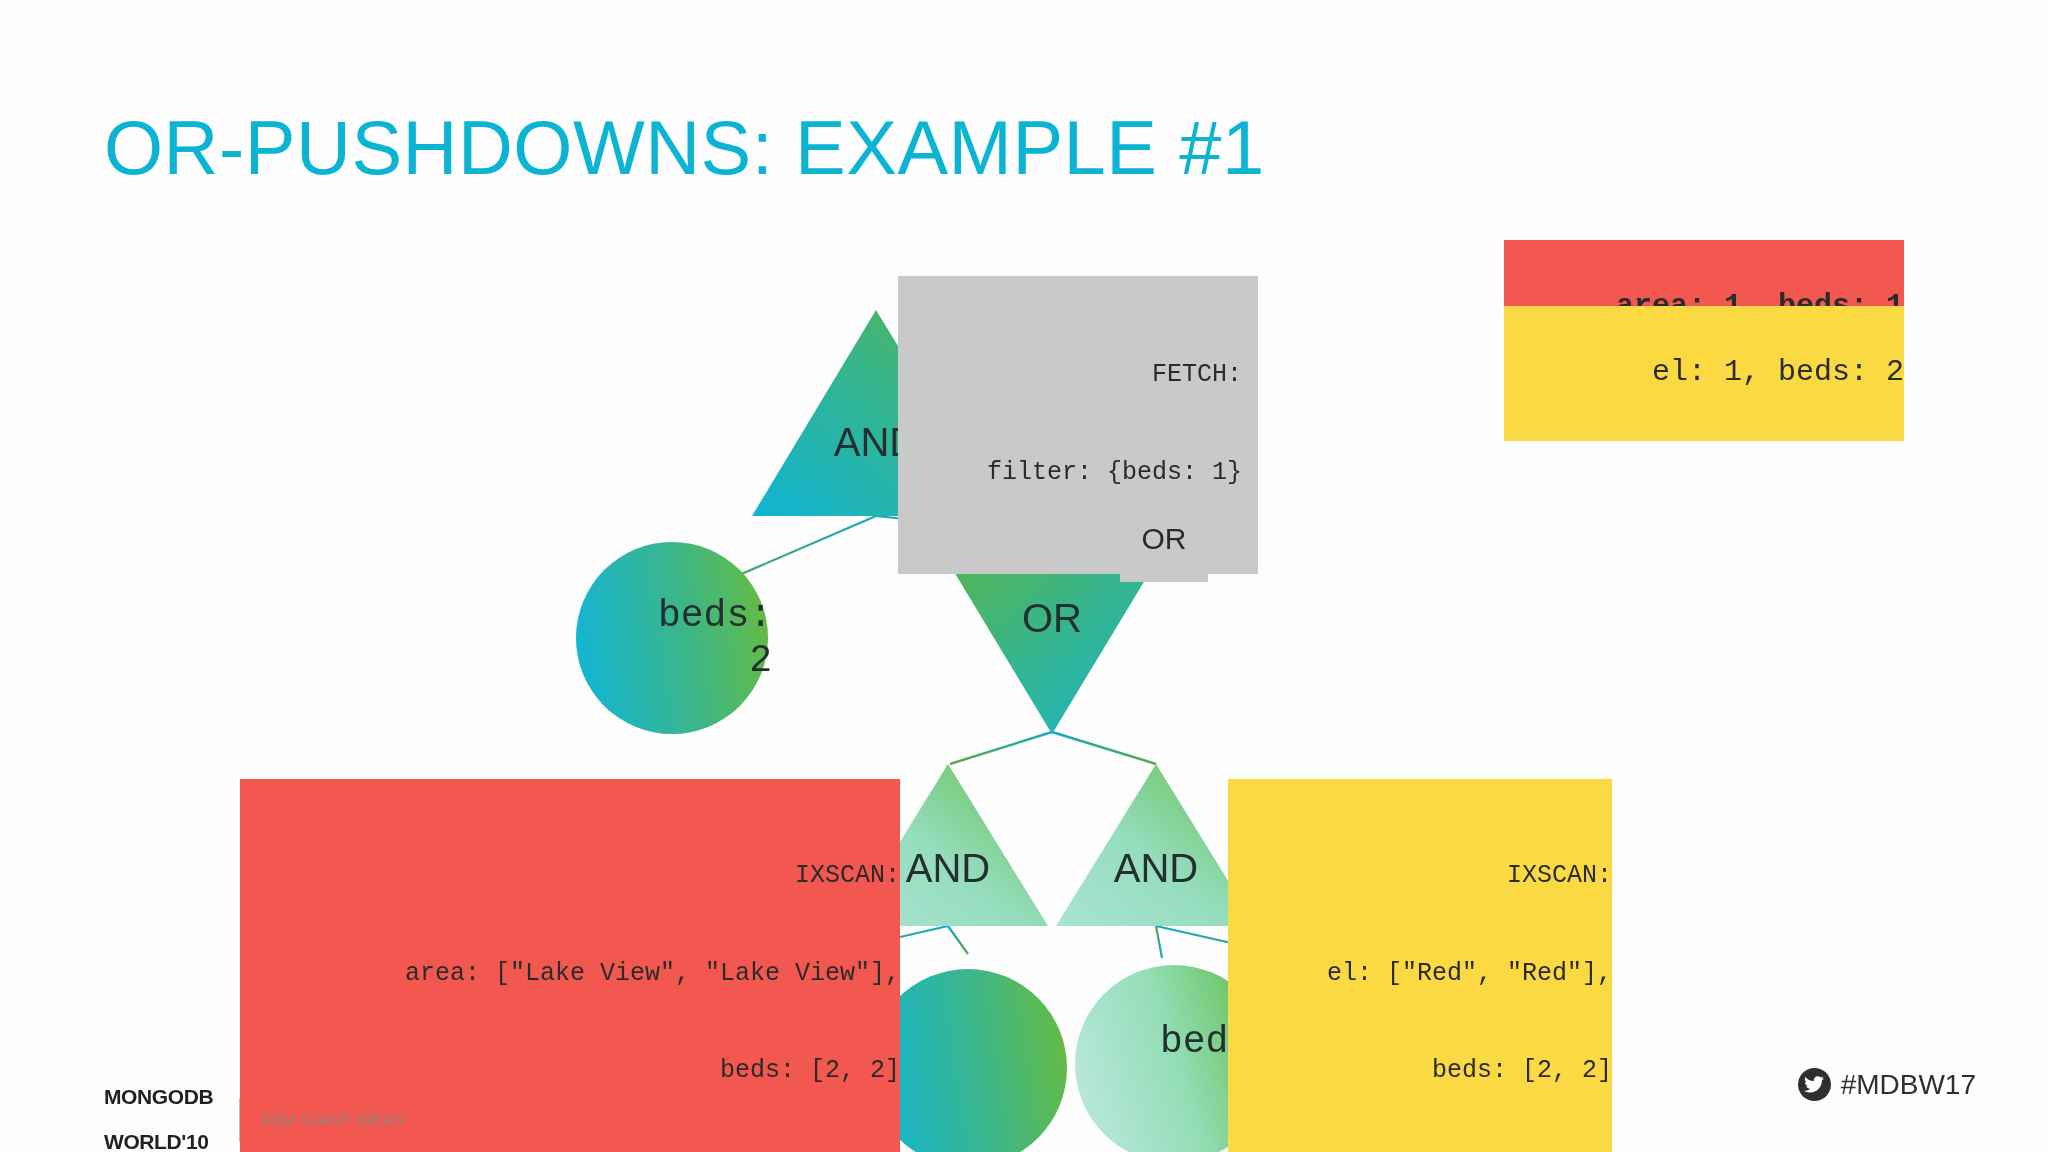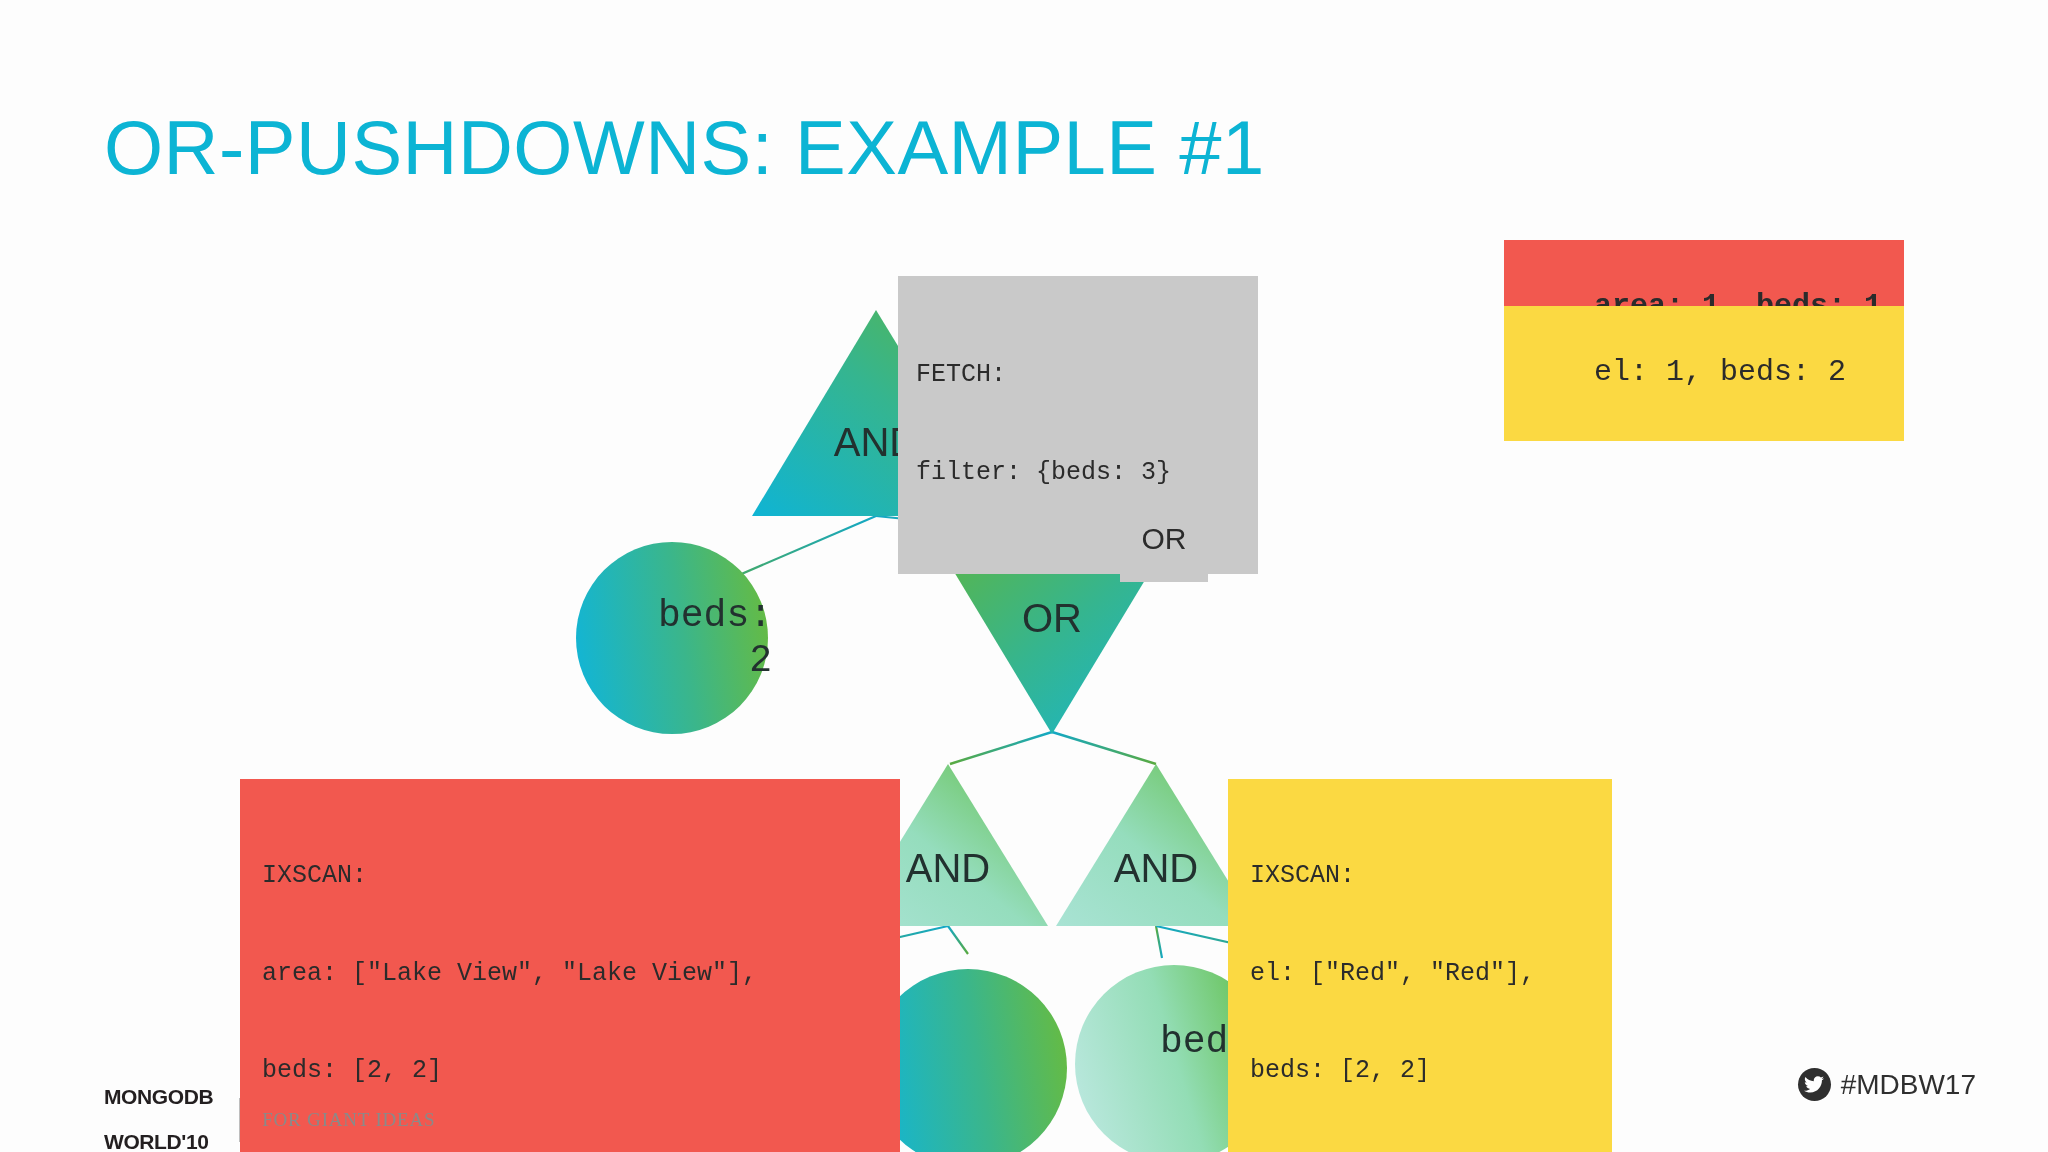--- a/index.html
+++ b/index.html
@@ -64,20 +64,21 @@
   }
 
   
   .anno {
     position: absolute;
     font-family: "Liberation Mono", monospace;
     color: #2b2b2b;
     line-height: 1.3;
     white-space: pre;
     box-sizing: border-box;
+    text-align: right;
   }
   .anno-gray   { background: #c9c9c9; }
   .anno-red    { background: #f2584f; }
   .anno-yellow { background: #fbd942; }
 
   
   #footer-logo {
     position: absolute;
     left: 104px;
     top: 1047px;
@@ -93,22 +94,22 @@
     color: #231f20;
     white-space: pre-line;
   }
   #logo-divider {
     width: 1px;
     height: 44px;
     background: #bdbdbd;
     margin: 0 22px 0 26px;
   }
   #tagline {
-    font-family: Liberation Serif, serif;
-    font-size: 19px;
+    font-family: Liberation Sans, sans-serif;
+    font-size: 15px;
     letter-spacing: 0.8px;
     color: #8a8a8a;
     white-space: nowrap;
   }
 
   #footer-twitter {
     position: absolute;
     right: 72px;
     top: 1052px;
     display: flex;
@@ -235,21 +236,21 @@
     <div>2</div>
   </div>
 
   <div class="mono-label" style="left:1286px; top:1004px; width:200px; font-size:38px;">
     <div>el:</div>
     <div>"Red"</div>
   </div>
 
   <div class="anno anno-gray" style="left:898px; top:260px; width:360px; padding:18px 16px 20px 18px; font-size:25px;">
     <div>FETCH:</div>
-    <div>filter: {beds: 3}</div>
+    <div>filter: {beds: 1}</div>
   </div>
 
   <div class="anno anno-gray" style="left:1120px; top:478px; width:88px; height:88px; display:flex; align-items:center; justify-content:center; font-family:'Liberation Sans',sans-serif; font-size:30px;">
     <span>OR</span>
   </div>
 
   <div class="anno anno-red" style="left:240px; top:763px; width:660px; padding:16px 0 18px 22px; font-size:25px;">
     <div>IXSCAN:</div>
     <div>area: ["Lake View", "Lake View"],</div>
     <div>beds: [2, 2]</div>

